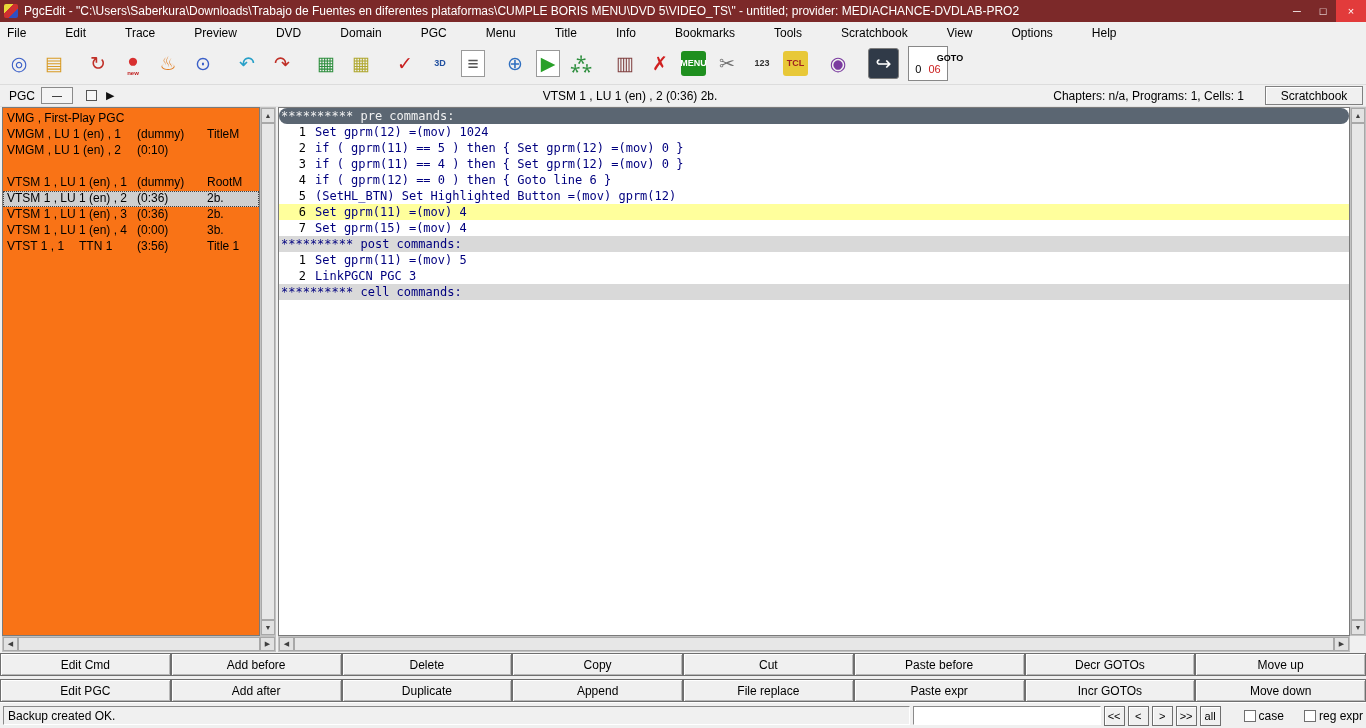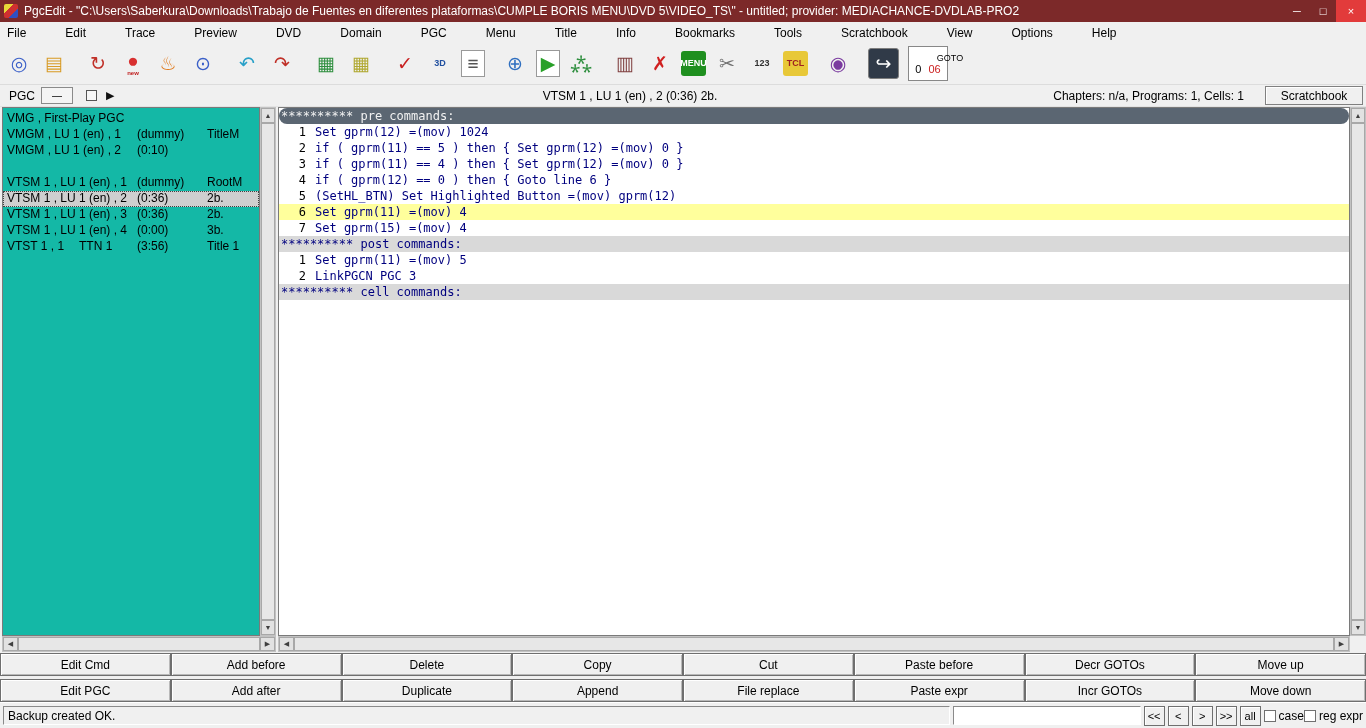--- a/index.html
+++ b/index.html
@@ -22,38 +22,38 @@
   .toolbar{height:42px;display:flex;align-items:center;background:#f0f0f0;padding-left:5px;border-bottom:1px solid #dcdcdc;box-sizing:border-box;}
   .tb-icons{display:flex;align-items:center;gap:7px;}
   .tb-icon{width:28px;height:28px;display:flex;flex-direction:column;align-items:center;justify-content:center;line-height:1;font-size:19px;box-sizing:border-box;}
   .tb-icon.gap{margin-left:9px;}
   .tb-icon .g-small{font-size:9px;font-weight:bold;letter-spacing:0;}
   .tb-icon .g-sub{font-size:6px;font-weight:bold;color:#c02020;}
   .tb-icon.box{background:#fff;border:1px solid #999;width:24px;height:27px;}
   .tb-icon.tile{width:25px;height:25px;border-radius:3px;}
   .tb-icon.frame{background:#e3e3e3;border:1px solid #7d7d7d;width:31px;height:31px;}
   .goto-box{margin-left:9px;width:40px;height:35px;background:#fff;border:1px solid #888;display:flex;flex-direction:column;align-items:center;justify-content:center;box-sizing:border-box;}
-  .goto-label{font-size:9px;font-weight:normal;color:#000;margin-left:44px;}
+  .goto-label{font-size:9px;font-weight:bold;color:#000;margin-left:44px;}
   .goto-vals{display:flex;gap:7px;font-size:11px;}
   .goto-vals .v2{color:#cc2020;}
 
   
   .pgcbar{height:22px;position:relative;display:flex;align-items:center;background:#f0f0f0;padding-left:9px;box-sizing:border-box;border-bottom:1px solid #e3e3e3;}
   .pgc-dash{width:30px;height:15px;border:1px solid #8a8a8a;background:#f4f4f4;display:flex;align-items:center;justify-content:center;font-size:10px;margin-left:6px;margin-right:13px;}
   .pgc-sq{width:9px;height:9px;border:1px solid #555;background:#f7f7f7;margin-right:9px;}
   .pgc-play{font-size:11px;color:#111;}
   .pgc-current{position:absolute;left:630px;transform:translateX(-50%);white-space:nowrap;}
   .pgc-stats{position:absolute;right:122px;white-space:nowrap;}
   .scratchbook-btn{position:absolute;right:3px;top:1px;width:98px;height:19px;background:#f0f0f0;border:1px solid #808080;box-shadow:inset 1px 1px 0 #fff;display:flex;align-items:center;justify-content:center;box-sizing:border-box;}
 
   
   .main{height:545px;display:flex;background:#f0f0f0;padding-left:2px;box-sizing:border-box;}
   .left-panel{width:274px;flex:0 0 auto;display:flex;flex-direction:column;}
   .lp-body{flex:1;display:flex;min-height:0;}
-  .lp-list{flex:1;background:#14b8a6;border:1px solid #7a7a7a;overflow:hidden;padding-top:3px;box-sizing:border-box;}
+  .lp-list{flex:1;background:#f97316;border:1px solid #7a7a7a;overflow:hidden;padding-top:3px;box-sizing:border-box;}
   .lrow{position:relative;height:16px;white-space:nowrap;}
   .lrow span{position:absolute;top:0;}
   .lc1{left:4px;} .lc2{left:76px;} .lc3{left:134px;} .lc4{left:204px;}
   .lrow.sel{background:#cfcfcf;outline:1px dotted #404040;outline-offset:-1px;}
 
   .right-panel{flex:1;display:flex;flex-direction:column;margin-left:2px;min-width:0;}
   .rp-list{flex:1;background:#fff;border:1px solid #7a7a7a;font-family:"DejaVu Sans Mono",monospace;font-size:12px;overflow:hidden;box-sizing:border-box;}
   .chead{height:16px;line-height:16px;background:#d9d9d9;color:#00007f;padding-left:2px;white-space:pre;}
   .chead.dark{background:#5b6672;color:#f2f2f2;border-radius:8px;}
   .crow{height:16px;line-height:16px;display:flex;white-space:pre;color:#00007f;}
@@ -71,21 +71,21 @@
 
   
   .btn-grid{height:50px;display:grid;grid-template-columns:repeat(8,1fr);grid-template-rows:23px 23px;gap:3px 0;padding:1px 0;box-sizing:border-box;background:#f0f0f0;}
   .grid-btn{background:#f0f0f0;border:1px solid #6f6f6f;box-shadow:inset 1px 1px 0 #fff, inset -1px -1px 0 #b9b9b9;display:flex;align-items:center;justify-content:center;font-family:inherit;font-size:12px;box-sizing:border-box;}
 
   
   .statusbar{height:26px;display:flex;align-items:center;gap:3px;padding:0 3px;background:#f0f0f0;border-top:1px solid #fff;box-sizing:border-box;}
   .status-msg{flex:1;height:19px;line-height:18px;background:#f0f0f0;border:1px solid;border-color:#8a8a8a #fff #fff #8a8a8a;padding-left:4px;box-sizing:border-box;white-space:nowrap;overflow:hidden;}
   .search-input{width:188px;height:19px;border:1px solid;border-color:#8a8a8a #fff #fff #8a8a8a;background:#fff;font-family:inherit;font-size:12px;padding:0 3px;box-sizing:border-box;outline:none;}
   .nav-btn{min-width:21px;height:20px;background:#f0f0f0;border:1px solid #6f6f6f;box-shadow:inset 1px 1px 0 #fff;display:flex;align-items:center;justify-content:center;font-size:11px;padding:0 3px;box-sizing:border-box;}
-  .cb-wrap{display:flex;align-items:center;gap:3px;margin-left:0;white-space:nowrap;}
+  .cb-wrap{display:flex;align-items:center;gap:3px;margin-left:20px;white-space:nowrap;}
   .cb{width:10px;height:10px;background:#fff;border:1px solid #707070;flex:0 0 auto;}
 </style>
 </head>
 <body>
 
 <div class="titlebar">
   <div class="app-icon"></div>
   <div class="title-text">PgcEdit -   "C:\Users\Saberkura\Downloads\Trabajo de Fuentes en diferentes plataformas\CUMPLE BORIS MENU\DVD 5\VIDEO_TS\" - untitled; provider: MEDIACHANCE-DVDLAB-PRO2</div>
   <div class="win-controls">
     <div class="win-btn">─</div>

